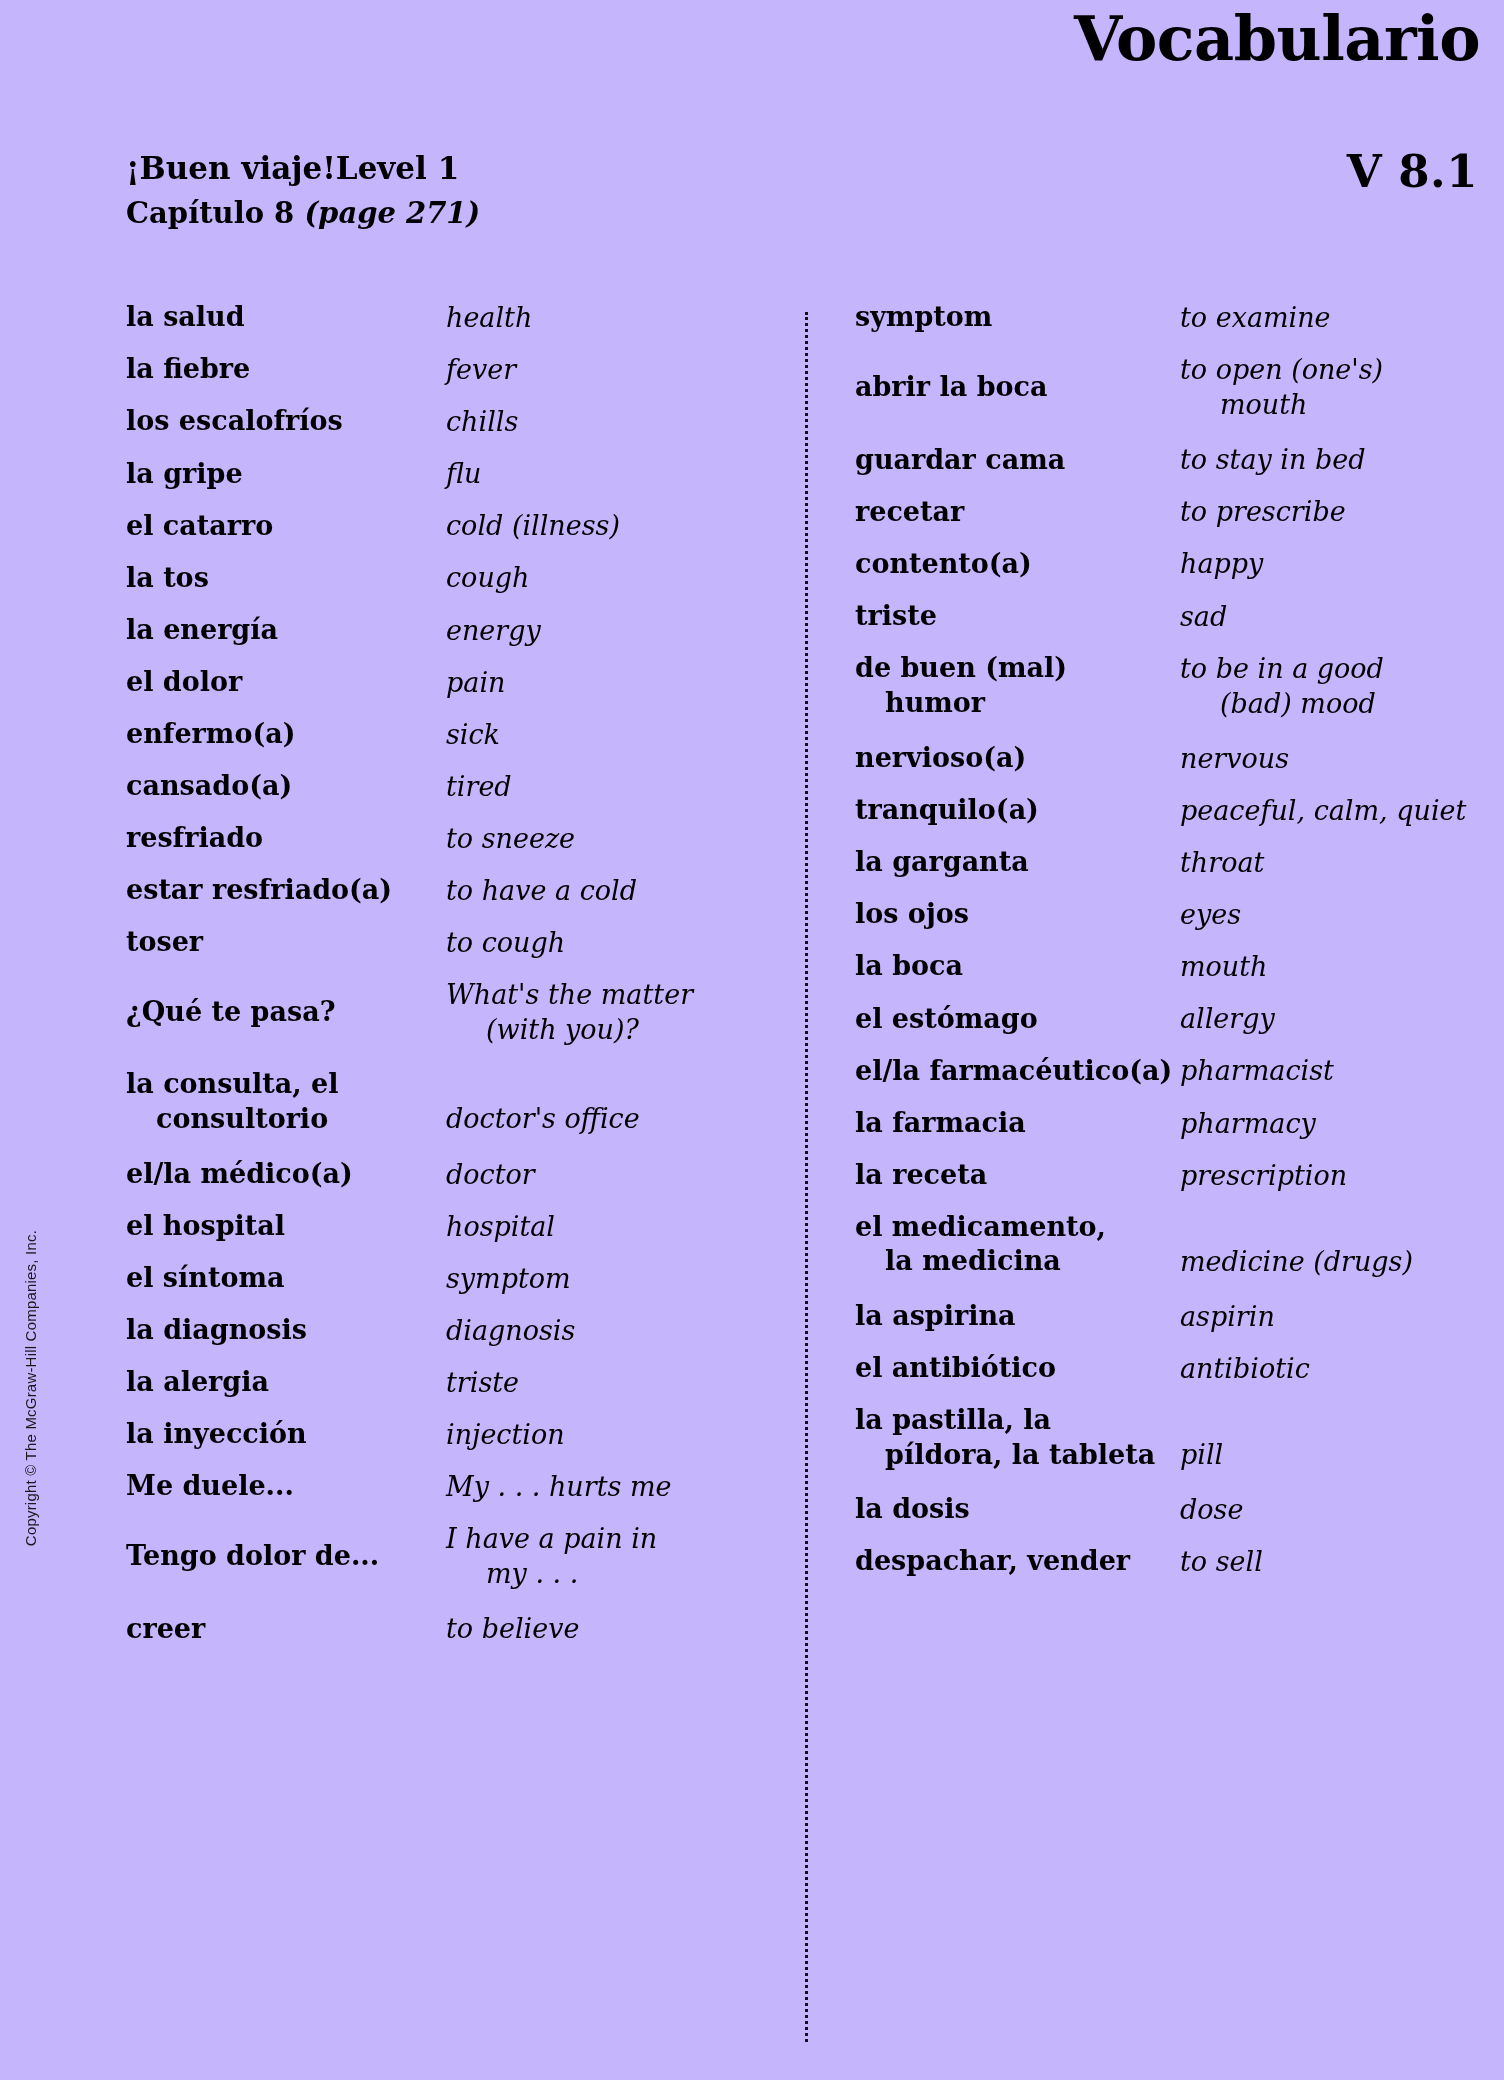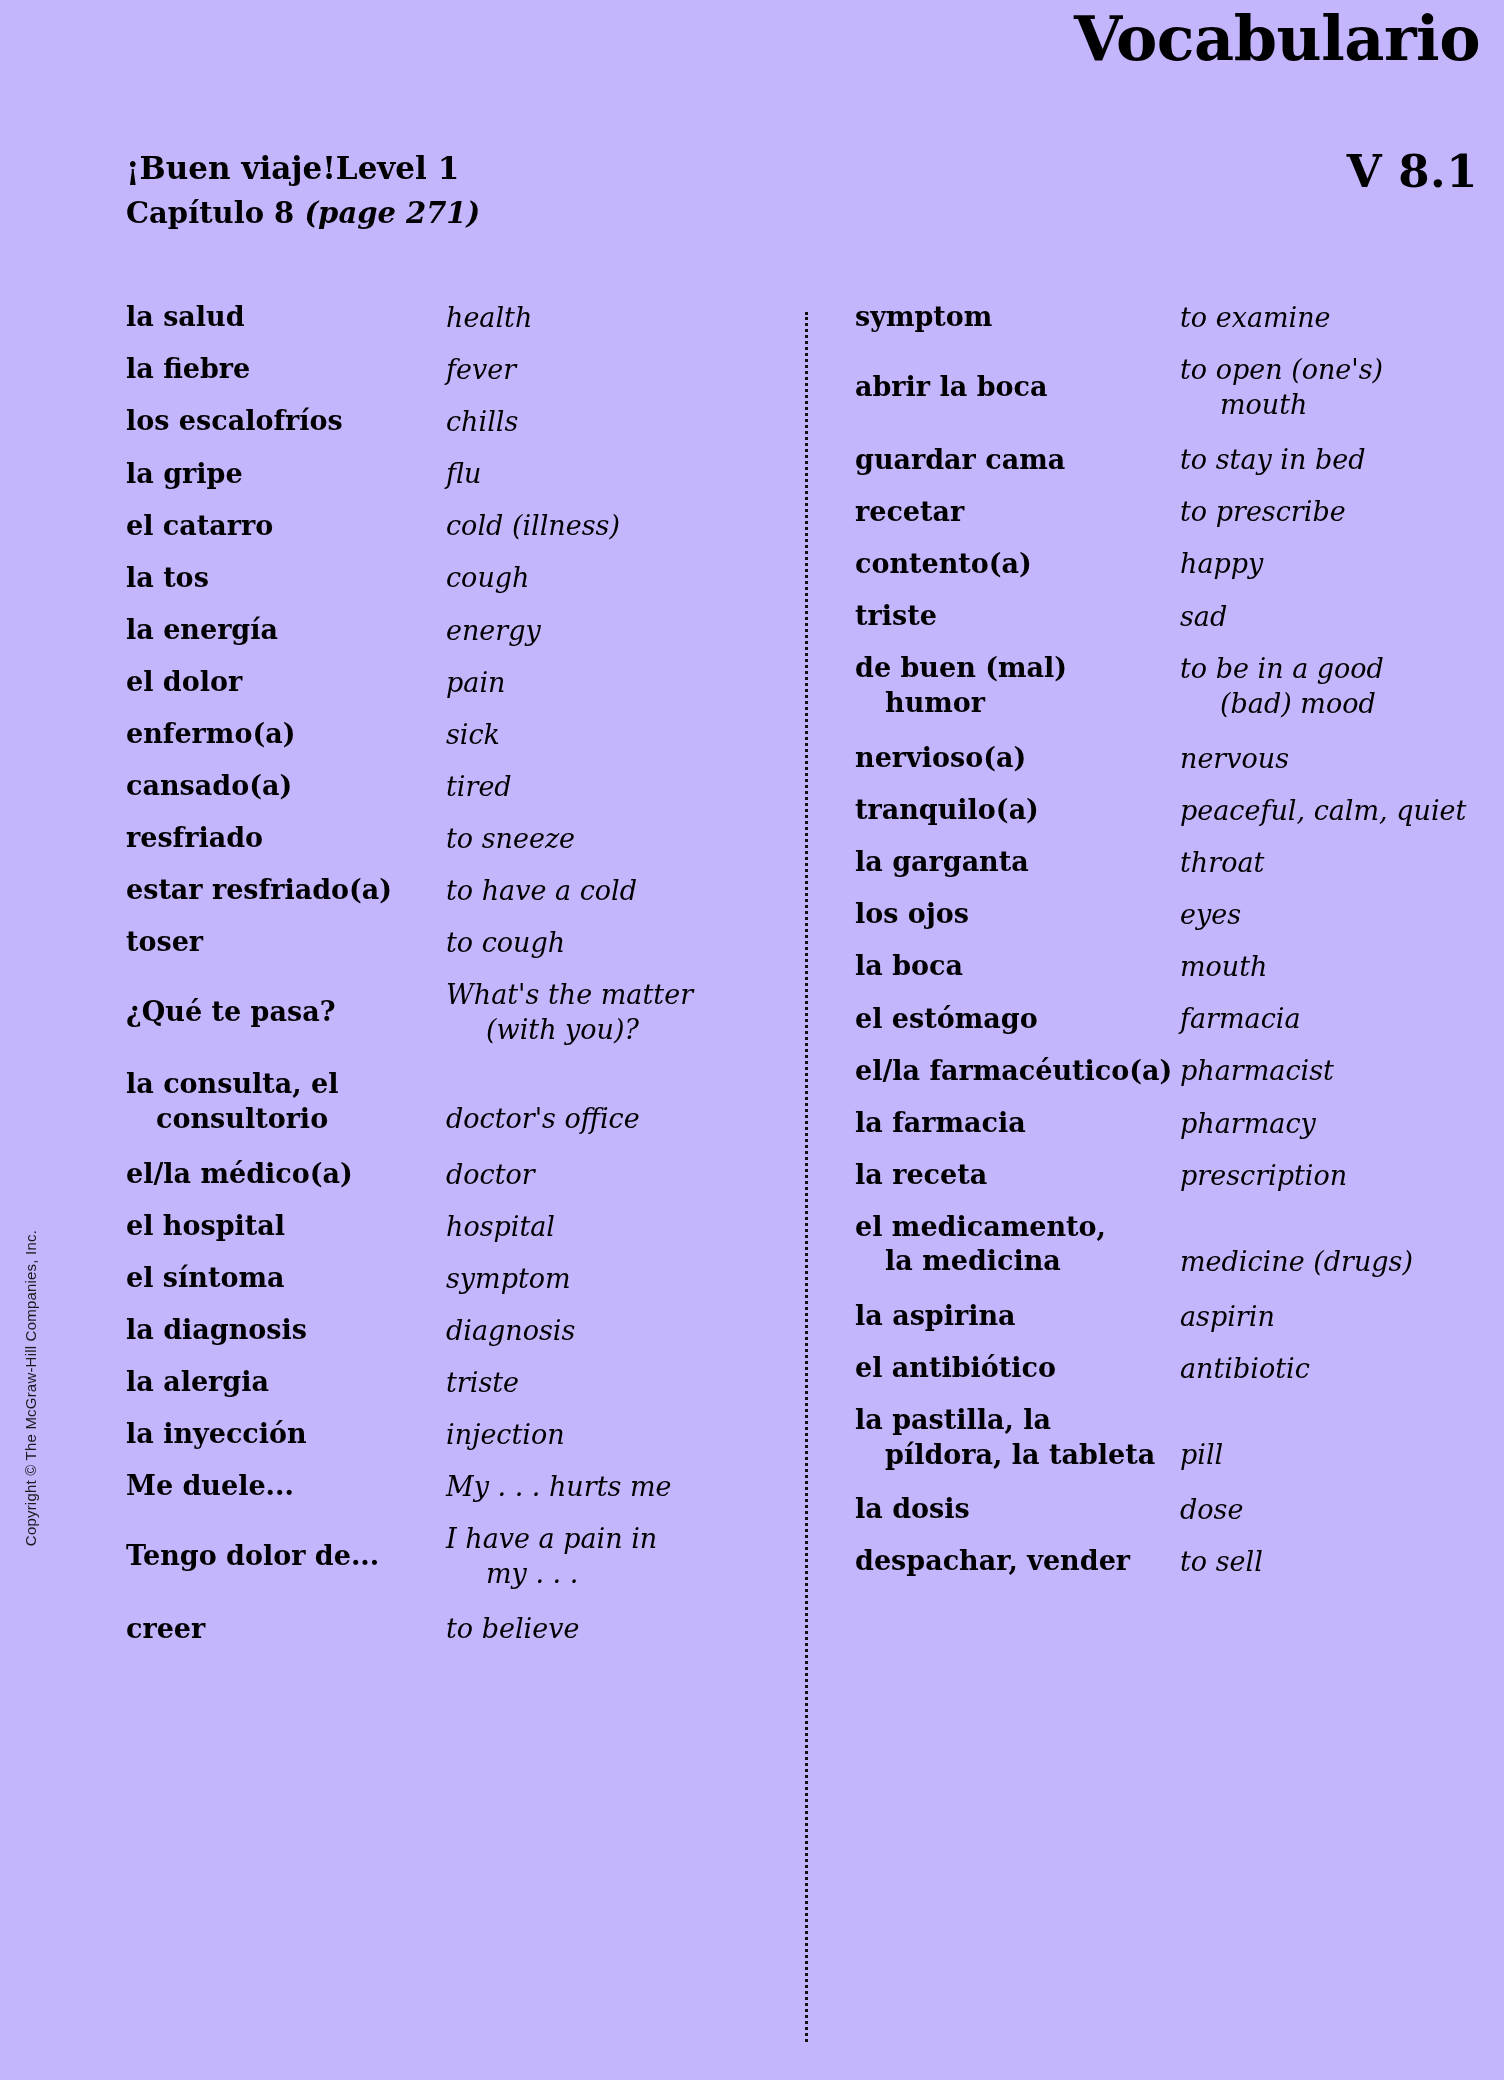--- a/index.html
+++ b/index.html
@@ -306,21 +306,21 @@
         <div class="entry">
           <div class="term"><span>los ojos</span></div>
           <div class="def"><span>eyes</span></div>
         </div>
         <div class="entry">
           <div class="term"><span>la boca</span></div>
           <div class="def"><span>mouth</span></div>
         </div>
         <div class="entry">
           <div class="term"><span>el estómago</span></div>
-          <div class="def"><span>farmacia</span></div>
+          <div class="def"><span>allergy</span></div>
         </div>
         <div class="entry">
           <div class="term"><span>el/la farmacéutico(a)</span></div>
           <div class="def"><span>pharmacist</span></div>
         </div>
         <div class="entry">
           <div class="term"><span>la farmacia</span></div>
           <div class="def"><span>pharmacy</span></div>
         </div>
         <div class="entry">

